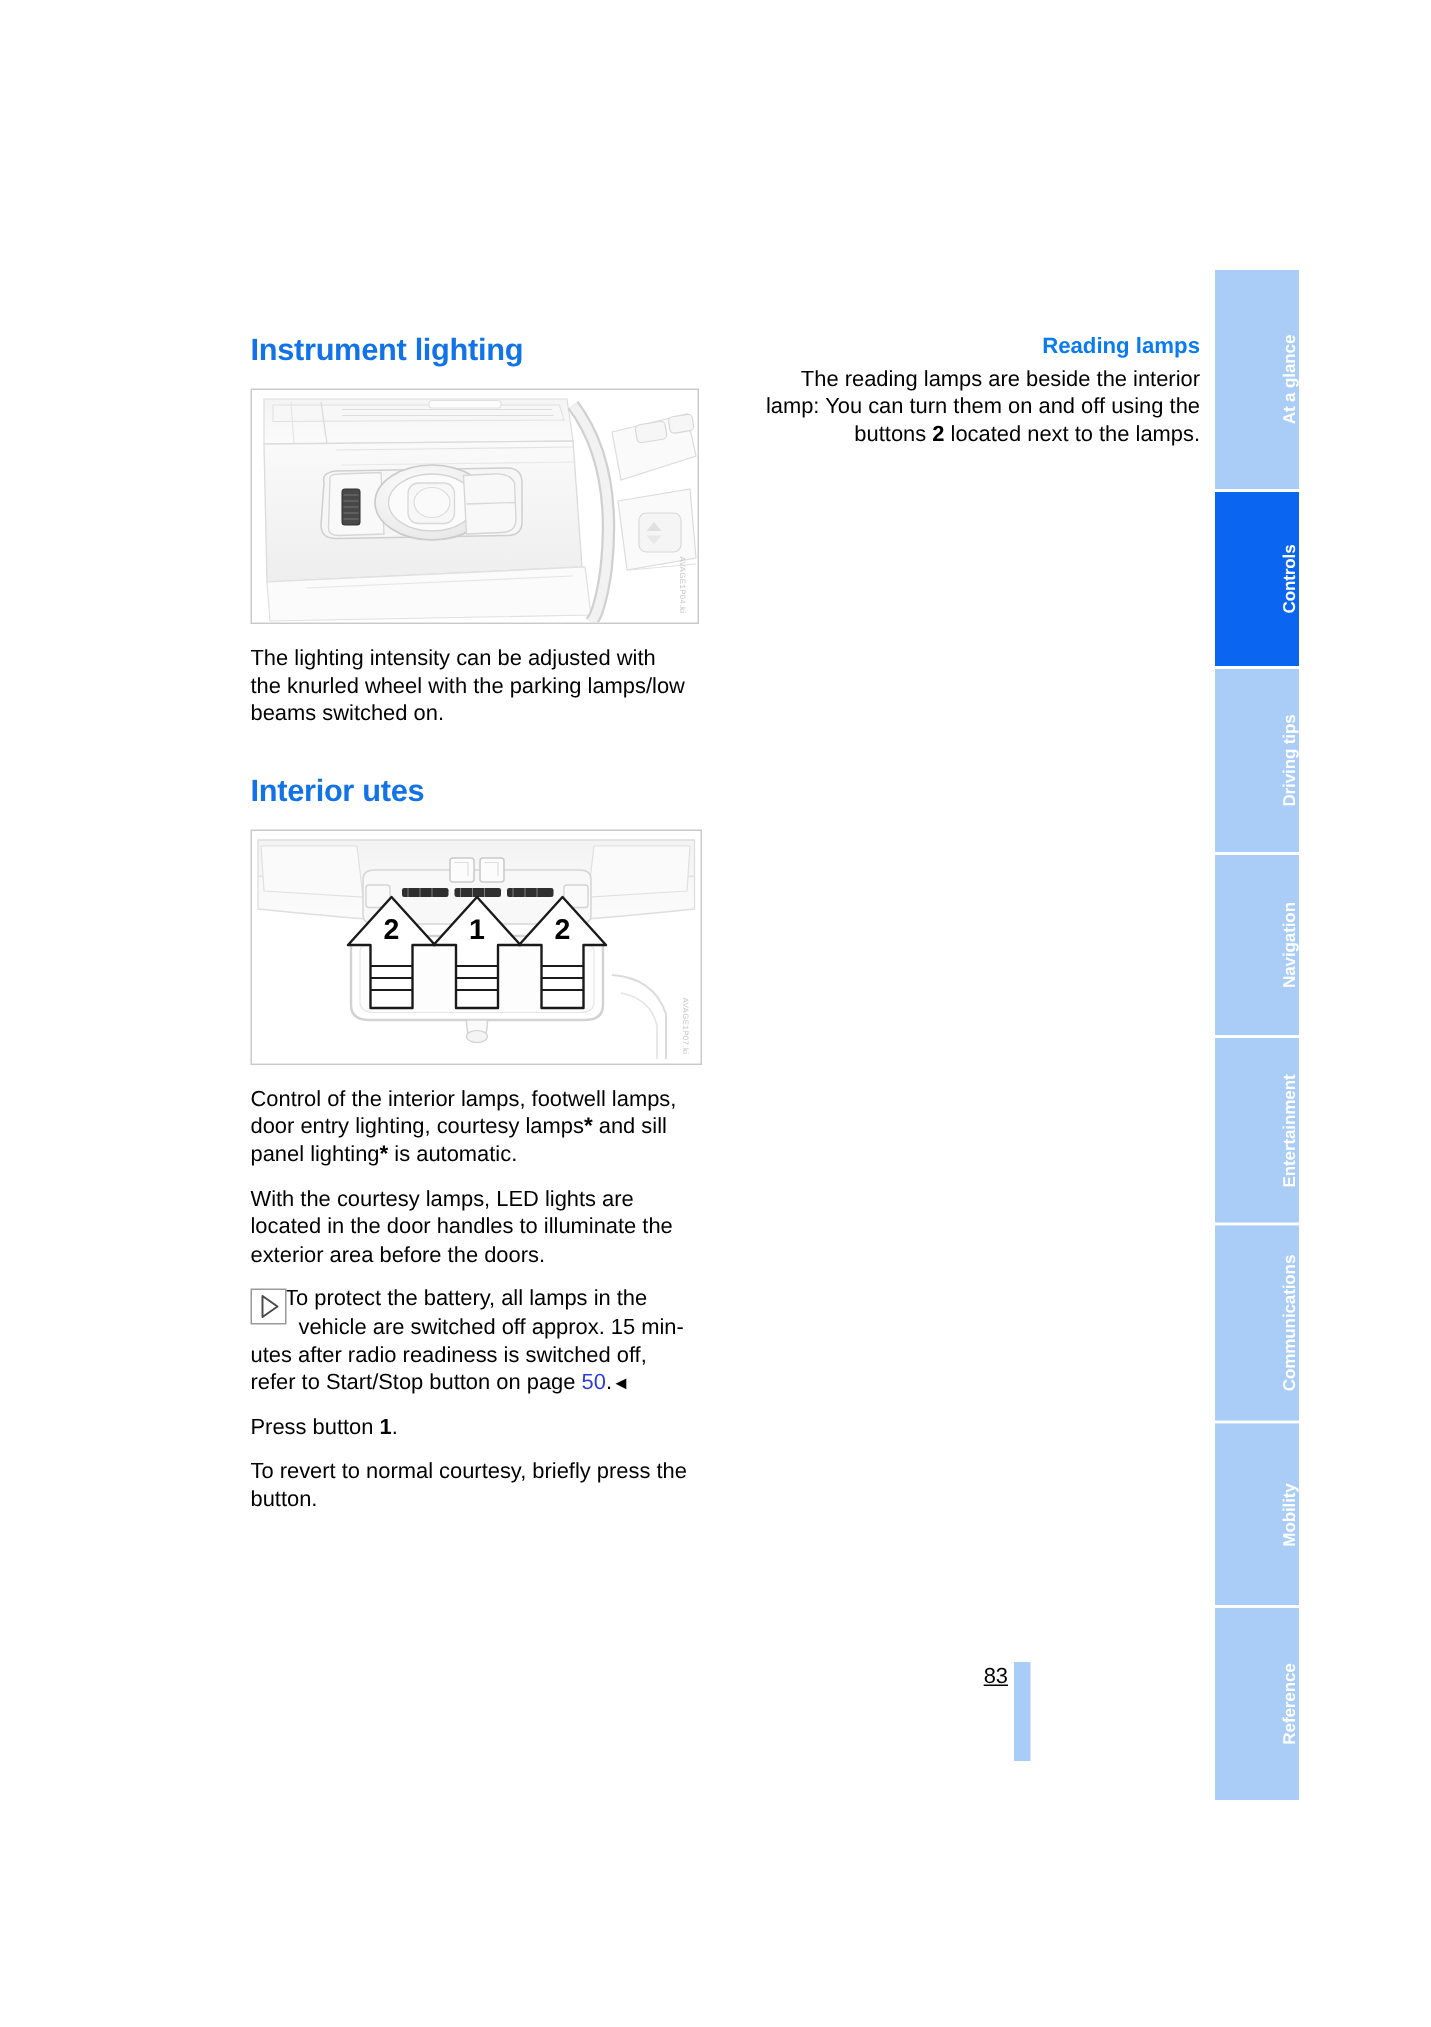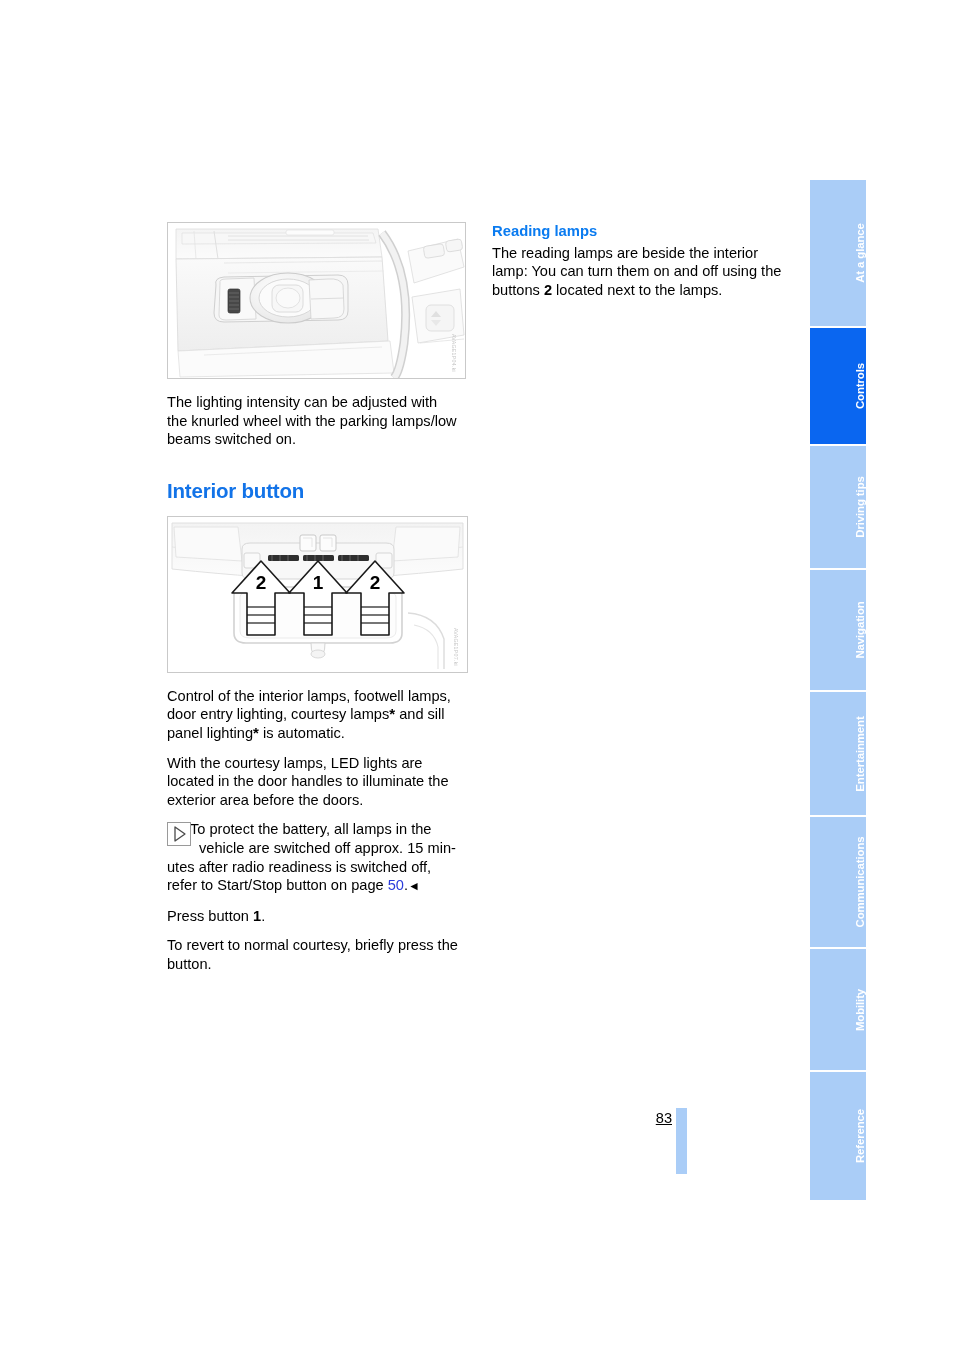--- a/index.html
+++ b/index.html
@@ -21,21 +21,21 @@
 
   
   .col {
     position: absolute;
     width: 293px;
     font-size: 14.6px;
     line-height: 18.6px;
     color: #000000;
   }
   #col-left  { left: 167px; top: 222px; }
-  #col-right { left: 492px; top: 222px; }
+  #col-right { left: 507px; top: 222px; text-align: right; }
 
   
   h1.sec-title {
     font-size: 20.5px;
     line-height: 24px;
     font-weight: bold;
     color: #1273e8;
     margin: 0 0 13px 0;
     letter-spacing: -0.2px;
   }
@@ -162,20 +162,21 @@
     background: #aacdf7;
   }
 </style>
 </head>
 <body>
 
 <div id="page">
 
   <div class="col" id="col-left">
 
+    <h1 class="sec-title">Instrument lighting</h1>
 
     <div class="figure" id="fig-instrument">
       <svg width="297" height="155" viewBox="0 0 297 155">
         <defs>
           <linearGradient id="gDash" x1="0" y1="0" x2="0" y2="1">
             <stop offset="0" stop-color="#f4f4f4"></stop>
             <stop offset="1" stop-color="#fbfbfb"></stop>
           </linearGradient>
           <linearGradient id="gPanel" x1="0" y1="0" x2="0" y2="1">
             <stop offset="0" stop-color="#fafafa"></stop>
@@ -237,21 +238,21 @@
         <rect x="258" y="82" width="28" height="26" rx="5" fill="#f5f5f5" stroke="#d9d9d9" stroke-width="0.8"></rect>
         <path d="M268,88 l5,6 l-10,0 Z" fill="#e0e0e0"></path>
         <path d="M268,103 l5,-6 l-10,0 Z" fill="#e8e8e8"></path>
         <path d="M252,120 L296,116" stroke="#e2e2e2" stroke-width="0.8" fill="none"></path>
       </svg>
       <span class="figcode">AVAGE1P04.ki</span>
     </div>
 
     <p class="body">The lighting intensity can be adjusted with the knurled wheel with the parking lamps/low beams switched on.</p>
 
-    <h1 class="sec-title second">Interior button</h1>
+    <h1 class="sec-title second">Interior utes</h1>
 
     <div class="figure" id="fig-interior">
       <svg width="299" height="155" viewBox="0 0 299 155">
         <defs>
           <linearGradient id="gRoof" x1="0" y1="0" x2="0" y2="1">
             <stop offset="0" stop-color="#f3f3f3"></stop>
             <stop offset="1" stop-color="#fcfcfc"></stop>
           </linearGradient>
         </defs>
         <rect x="0" y="0" width="299" height="155" fill="#ffffff"></rect>

